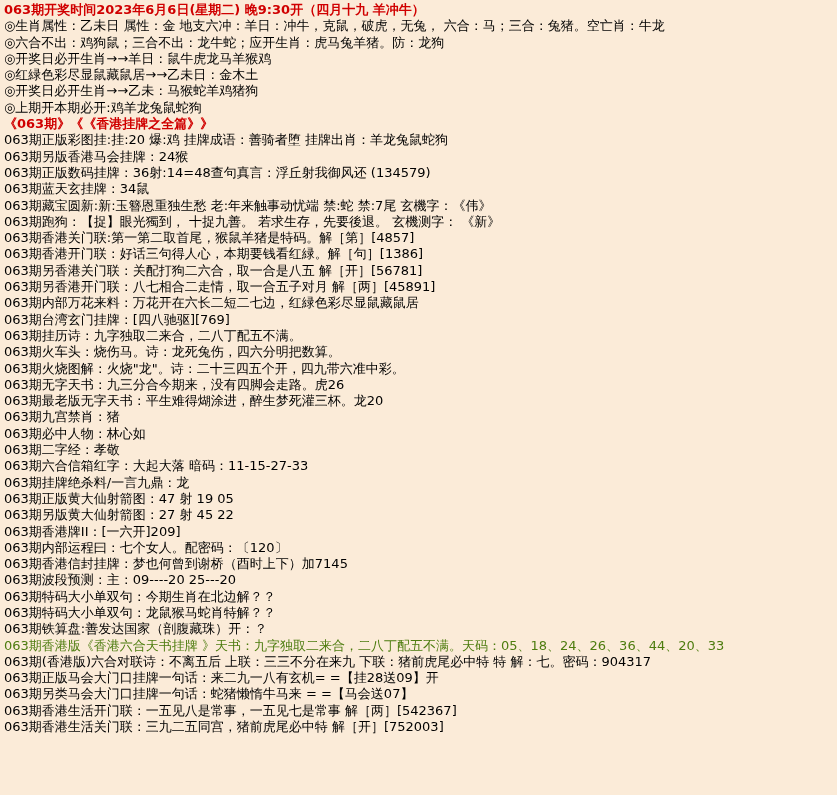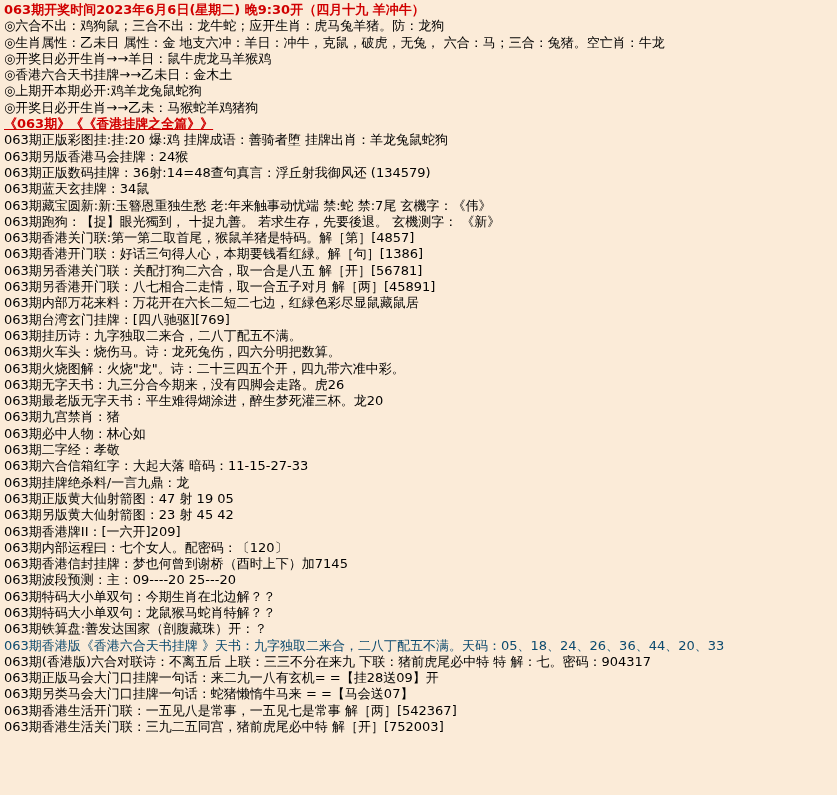--- a/index.html
+++ b/index.html
@@ -20,45 +20,44 @@
     height: 795px;
     background: #fbebd8;
     padding: 2px 0 0 4px;
     box-sizing: border-box;
   }
   .line {
     line-height: 16.3px;
     white-space: nowrap;
     letter-spacing: 0px;
   }
-  .red { color: #0c4a6e; }
+  .red { color: #4d7c0f; }
   .black { color: #000000; }
   .hdr {
     color: #d00000;
     font-weight: bold;
   }
   .sect-title {
     color: #d00000;
     font-weight: bold;
-    text-decoration: underline;
   }
 </style>
 </head>
 <body>
 
 <div class="page">
 
   <div class="line hdr">063期开奖时间2023年6月6日(星期二)  晚9:30开（四月十九 羊冲牛）</div>
 
+  <div class="line black">◎生肖属性：乙未日 属性：金 地支六冲：羊日：冲牛，克鼠，破虎，无兔，  六合：马；三合：兔猪。空亡肖：牛龙</div>
   <div class="line black">◎六合不出：鸡狗鼠；三合不出：龙牛蛇；应开生肖：虎马兔羊猪。防：龙狗</div>
-  <div class="line black">◎生肖属性：乙未日 属性：金 地支六冲：羊日：冲牛，克鼠，破虎，无兔，  六合：马；三合：兔猪。空亡肖：牛龙</div>
   <div class="line black">◎开奖日必开生肖→→羊日：鼠牛虎龙马羊猴鸡</div>
-  <div class="line black">◎香港六合天书挂牌→→乙未日：金木土</div>
+  <div class="line black">◎红緑色彩尽显鼠藏鼠居→→乙未日：金木土</div>
+  <div class="line black">◎开奖日必开生肖→→乙未：马猴蛇羊鸡猪狗</div>
   <div class="line black">◎上期开঩，本期必开:鸡羊龙兔鼠蛇狗</div>
-  <div class="line black">◎开奖日必开生肖→→乙未：马猴蛇羊鸡猪狗</div>
 
   <div class="line sect-title">《063期》《《香港挂牌之全篇》》</div>
 
   <div class="line black">063期正版彩图挂:挂:20  爆:鸡  挂牌成语：善骑者堕  挂牌出肖：羊龙兔鼠蛇狗</div>
   <div class="line black">063期另版香港马会挂牌：24猴</div>
   <div class="line black">063期正版数码挂牌：36射:14=48查句真言：浮丘射我御风还 (134579)</div>
   <div class="line black">063期蓝天玄挂牌：34鼠</div>
   <div class="line black">063期藏宝圆新:新:玉簪恩重独生愁 老:年来触事动忧端  禁:蛇  禁:7尾  玄機字：《伟》</div>
   <div class="line black">063期跑狗：【捉】眼光獨到， 十捉九善。 若求生存，先要後退。 玄機测字： 《新》</div>
   <div class="line black">063期香港关门联:第一第二取首尾，猴鼠羊猪是特码。解［第］[4857]</div>
@@ -71,21 +70,21 @@
   <div class="line black">063期火车头：烧伤马。诗：龙死兔伤，四六分明把数算。</div>
   <div class="line black">063期火烧图解：火烧"龙"。诗：二十三四五个开，四九带六准中彩。</div>
   <div class="line black">063期无字天书：九三分合今期来，没有四脚会走路。虎26</div>
   <div class="line black">063期最老版无字天书：平生难得煳涂进，醉生梦死灌三杯。龙20</div>
   <div class="line black">063期九宫禁肖：猪</div>
   <div class="line black">063期必中人物：林心如</div>
   <div class="line black">063期二字经：孝敬</div>
   <div class="line black">063期六合信箱红字：大起大落  暗码：11-15-27-33</div>
   <div class="line black">063期挂牌绝杀料/一言九鼎：龙</div>
   <div class="line black">063期正版黄大仙射箭图：47 射  19  05</div>
-  <div class="line black">063期另版黄大仙射箭图：23  射  45  42</div>
+  <div class="line black">063期另版黄大仙射箭图：27  射  45  22</div>
   <div class="line black">063期香港牌II：[一六开]209]</div>
   <div class="line black">063期内部运程曰：七个女人。配密码：〔120〕</div>
   <div class="line black">063期香港信封挂牌：梦也何曾到谢桥（酉时上下）加7145</div>
   <div class="line black">063期波段预测：主：09----20  25---20</div>
   <div class="line black">063期特码大小单双句：今期生肖在北边解？？</div>
   <div class="line black">063期特码大小单双句：龙鼠猴马蛇肖特解？？</div>
   <div class="line black">063期铁算盘:善发达国家（剖腹藏珠）开：？</div>
   <div class="line red">063期香港版《香港六合天书挂牌 》天书：九字独取二来合，二八丁配五不满。天码：05、18、24、26、36、44、20、33</div>
   <div class="line black">063期(香港版)六合对联诗：不离五后  上联：三三不分在来九  下联：猪前虎尾必中特  特  解：七。密码：904317</div>
   <div class="line black">063期正版马会大门口挂牌一句话：来二九一八有玄机= =【挂28送09】开</div>

